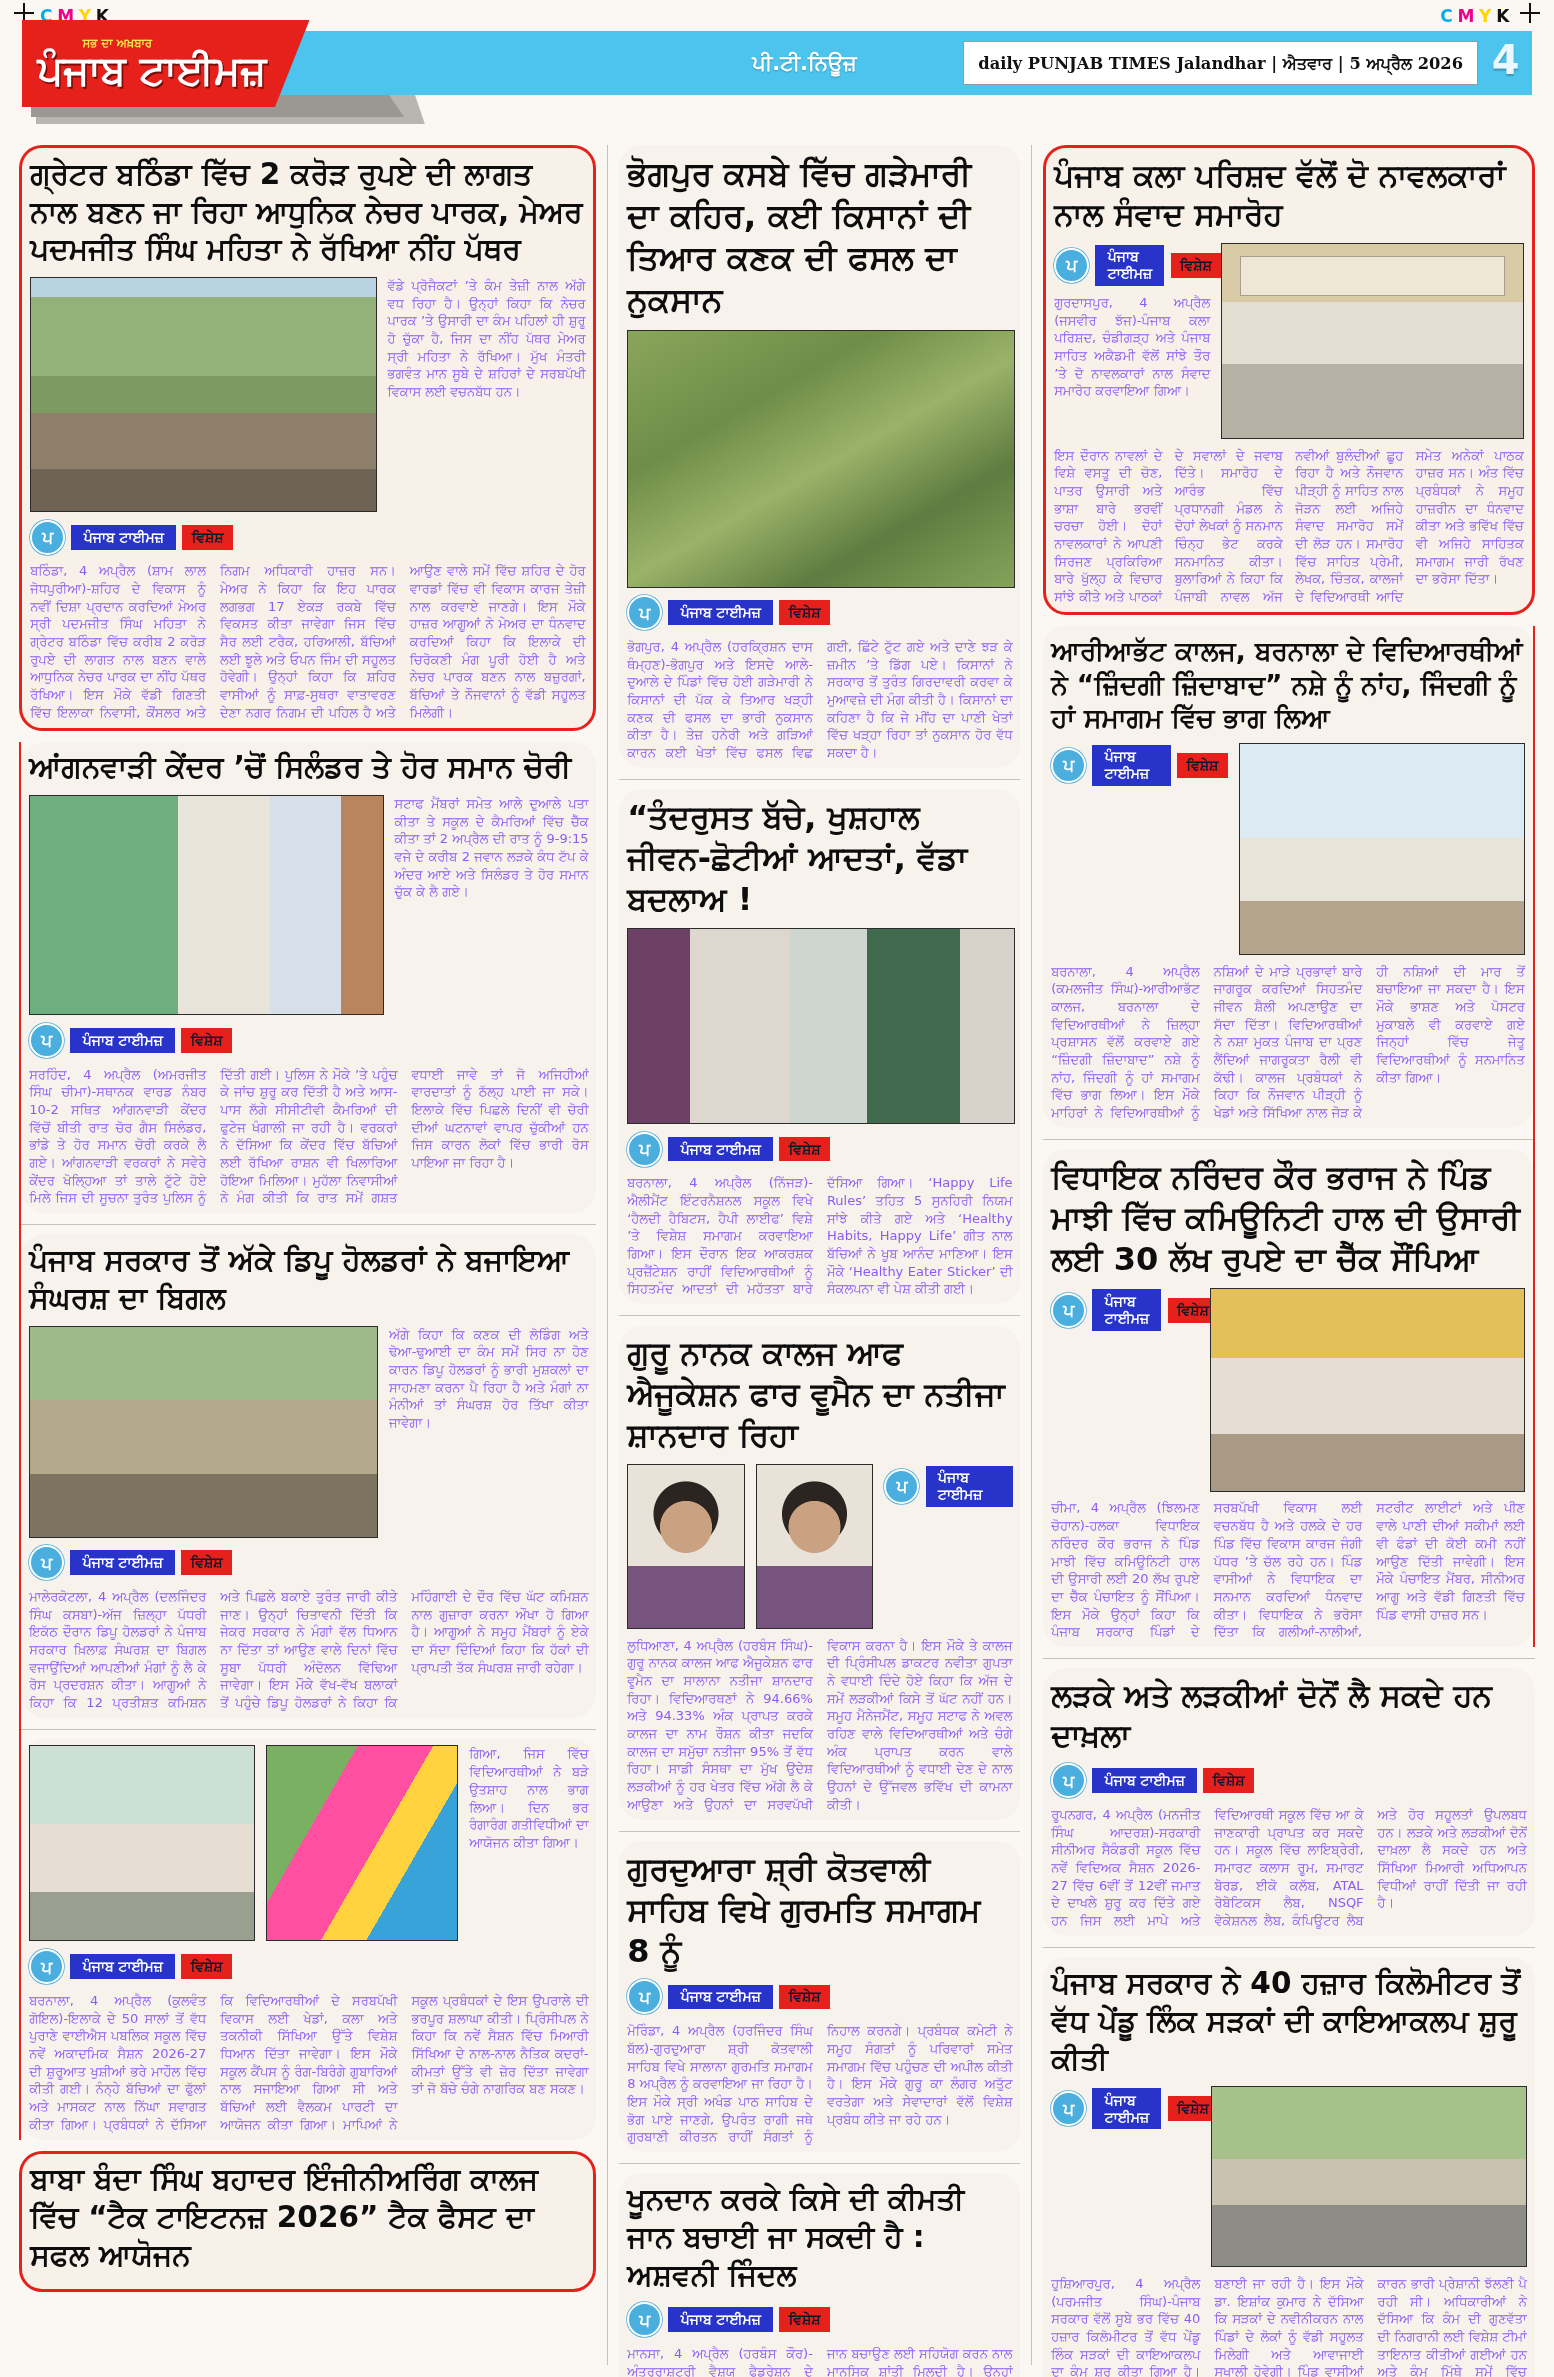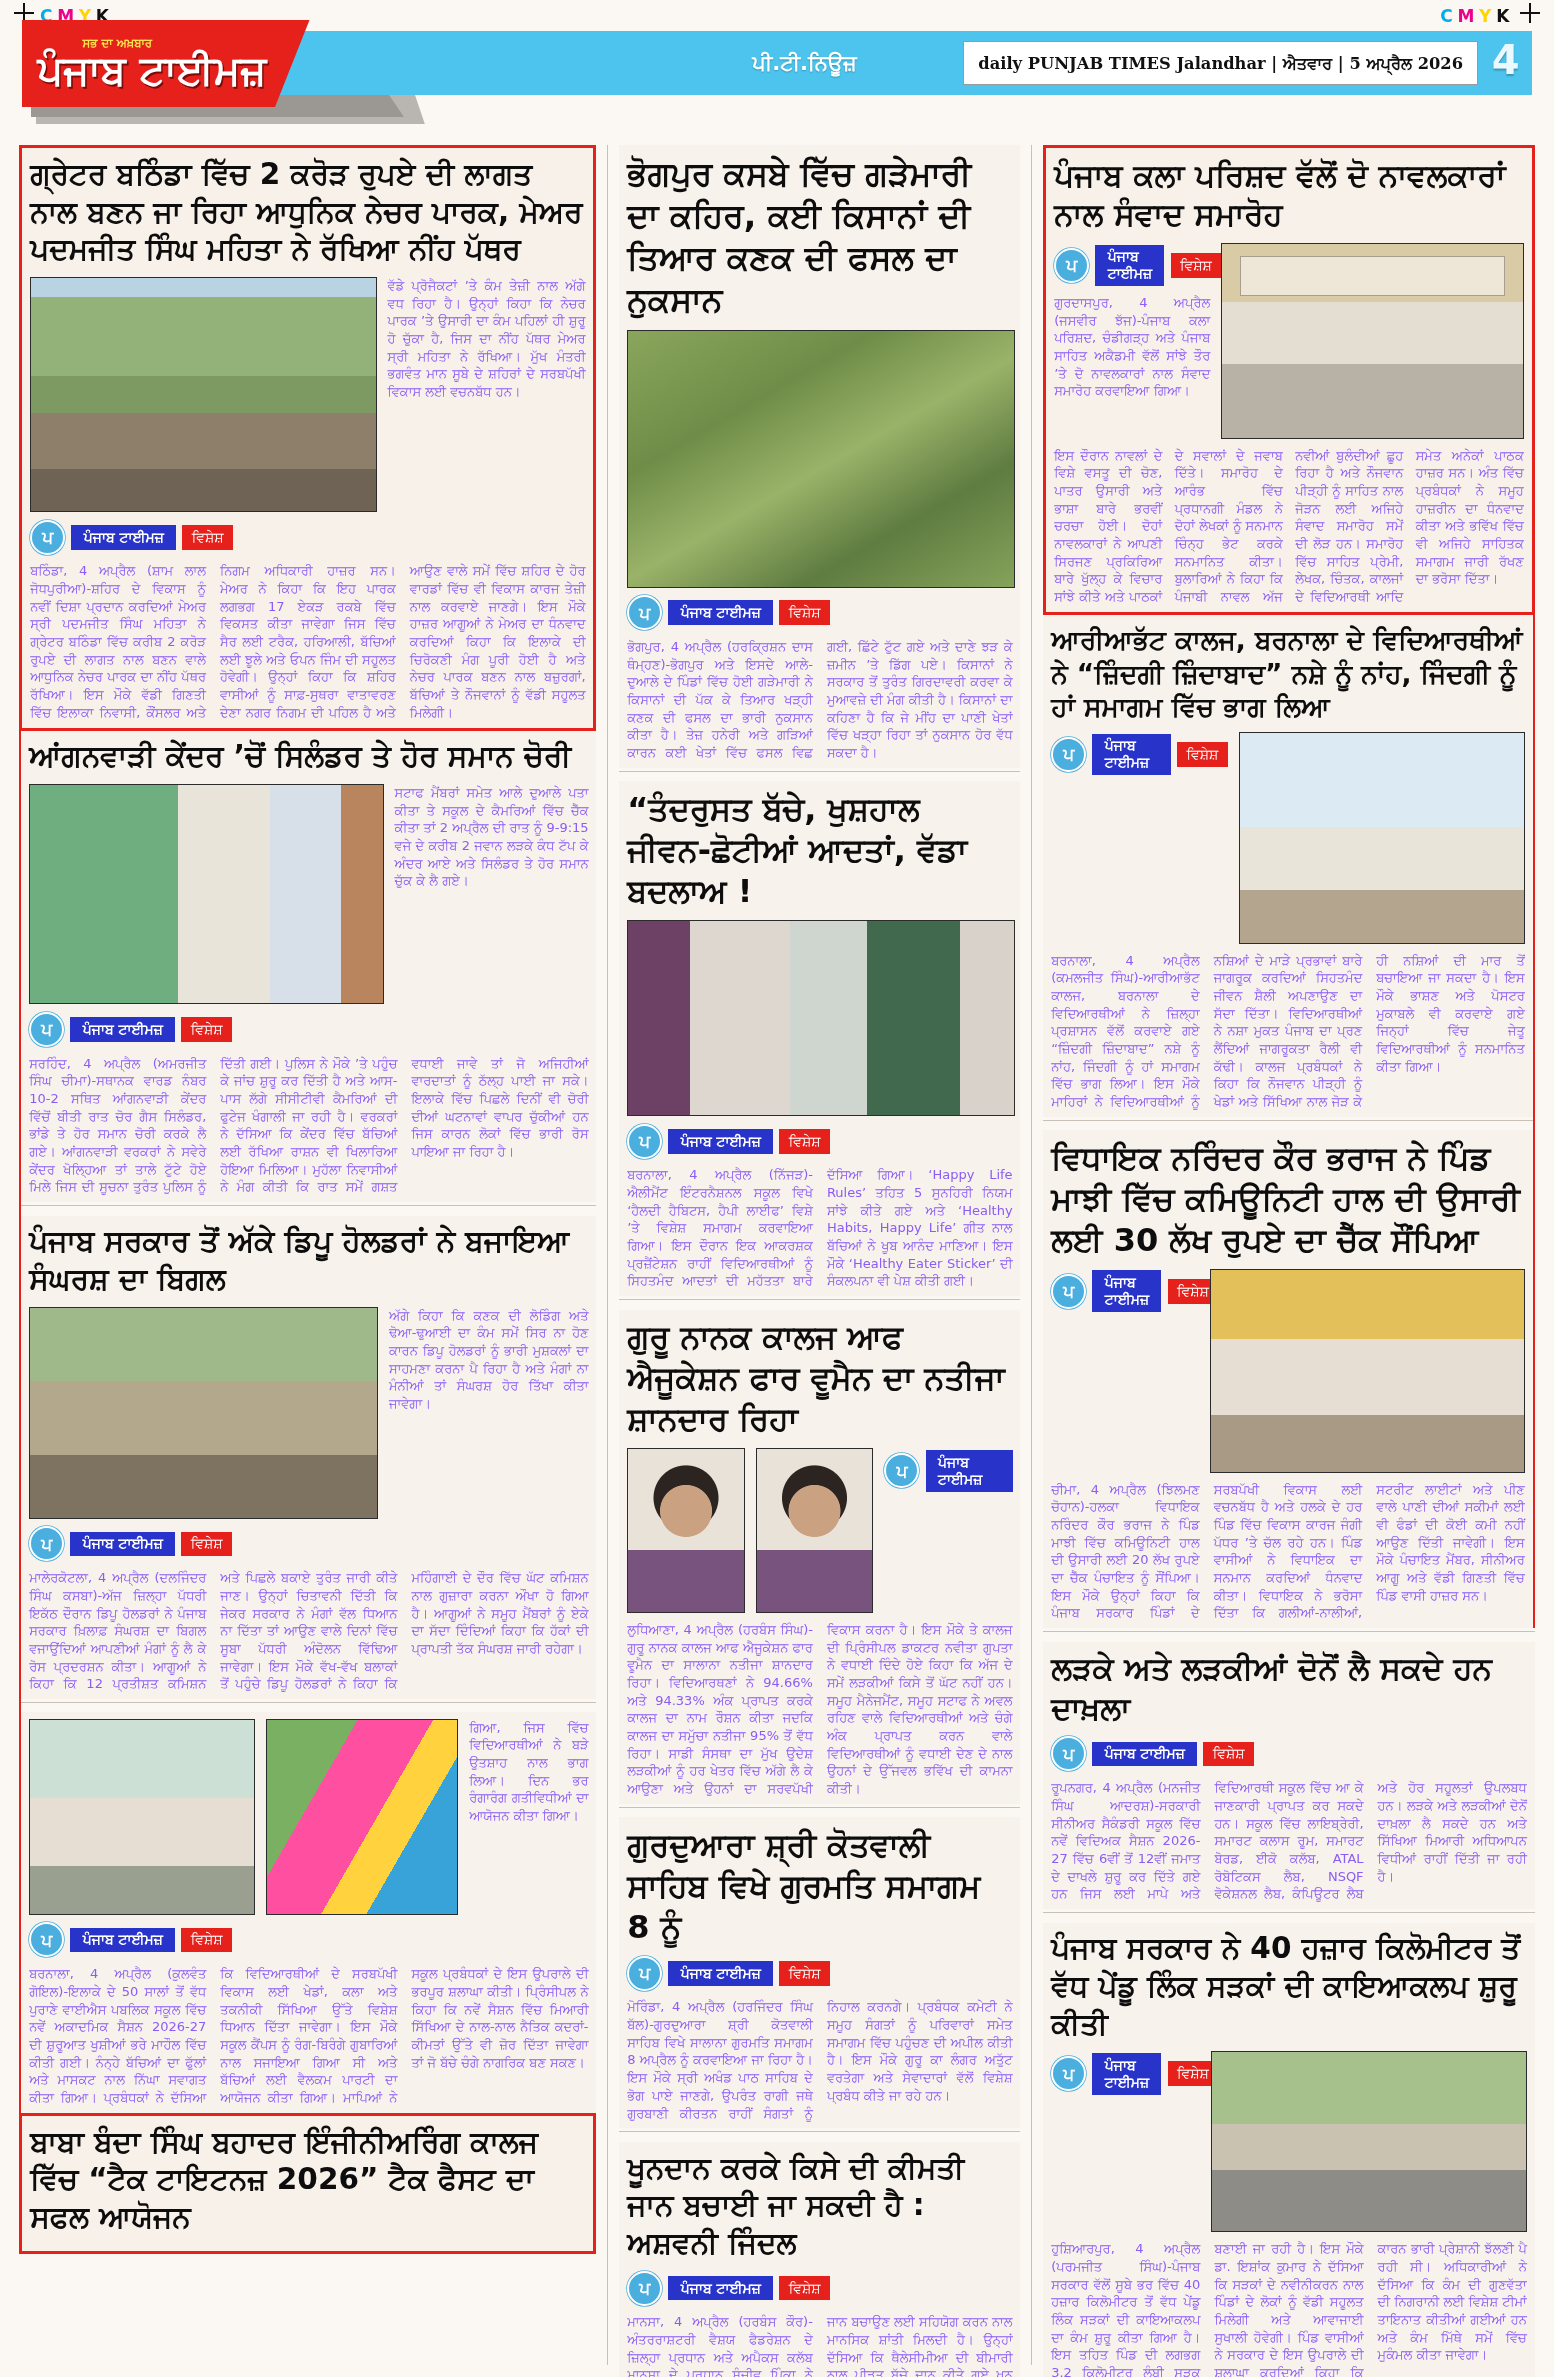--- a/index.html
+++ b/index.html
@@ -35,40 +35,40 @@
             display:flex;flex-direction:column;justify-content:center;padding-left:15.5px;}
   .mast-tag{color:#ffe34d;font-size:11.7px;font-weight:bold;margin-left:45px;}
   .mast-title{color:#fff;font-size:40px;font-weight:bold;line-height:1.02;
               text-shadow:1.6px 1.6px 0 #7a0b08;}
   
   .cols{position:absolute;left:19.4px;right:19.4px;top:145px;bottom:12.4px;display:flex;gap:0;}
   .col{min-width:0;}
   .col-left{width:577px;padding-right:11px;}
   .col-mid{width:401px;padding:0 11px;border-left:0.8px solid #c9c1b8;border-right:0.8px solid #c9c1b8;}
   .col-right{flex:1;padding-left:11px;}
-  article{background:#f8f2ec;padding:6.2px 7.8px;}
+  article{margin-bottom:11px;background:#f8f2ec;padding:6.2px 7.8px;border-radius:23px;}
   .sep{border-bottom:0.8px solid #c9c1b8;margin:3.1px 0 9.3px;}
   .red-frame{border:3.9px solid #e6211c;background:#f8f1ea;}
   .red-left{border-left:2.3px solid #e6211c;}
   .red-right{border-right:2.3px solid #e6211c;}
   h2.headline{margin:1.6px 0 7.8px;font-weight:bold;color:#0d0d0d;line-height:1.28;letter-spacing:0;}
   .h-38{font-size:29.5px;} .h-36{font-size:32px;} .h-34{font-size:26.4px;} .h-40{font-size:31px;} .h-42{font-size:33px;}
   .row{display:flex;gap:11px;align-items:flex-start;margin-bottom:7.8px;}
   .grow{flex:1;min-width:0;}
   .body-text{font-size:13px;line-height:1.36;text-align:justify;color:#8b5cf6;}
   .cols-2{column-count:2;column-gap:14px;}
   .cols-3{column-count:3;column-gap:14px;}
   .cols-4{column-count:4;column-gap:12.4px;}
   
   .tagline{display:flex;align-items:center;gap:6.2px;margin:1.6px 0 7.8px;break-inside:avoid;}
   .tag-icon{width:31px;height:31px;border-radius:50%;background:#4aaede;border:2.3px solid #fff;
             box-shadow:0 0 0 0.8px #4aaede;color:#fff;font-size:17px;font-weight:bold;
             display:flex;align-items:center;justify-content:center;flex:0 0 auto;}
   .tag-brand{background:#2733c9;color:#fff;font-weight:bold;font-size:14px;padding:3.9px 12.4px;}
-  .tag-special{background:#e6211c;color:#ffffff;font-weight:normal;font-size:14px;padding:3.9px 9.3px;}
+  .tag-special{background:#e6211c;color:#0f172a;font-weight:bold;font-size:14px;padding:3.9px 9.3px;}
   
   .photo{border:0.8px solid #2b2b2b;position:relative;overflow:hidden;background:#cfc8bd;flex:0 0 auto;}
   .heads{background-image:
      radial-gradient(circle 11.7px at 6% 58%, #b5432a 96%, transparent),
      radial-gradient(circle 11.7px at 16% 52%, #22504f 96%, transparent),
      radial-gradient(circle 11.7px at 27% 57%, #d9dadb 96%, transparent),
      radial-gradient(circle 11.7px at 38% 50%, #e08a2e 96%, transparent),
      radial-gradient(circle 11.7px at 49% 55%, #37724a 96%, transparent),
      radial-gradient(circle 11.7px at 60% 51%, #9a3c77 96%, transparent),
      radial-gradient(circle 11.7px at 71% 56%, #294d8f 96%, transparent),

